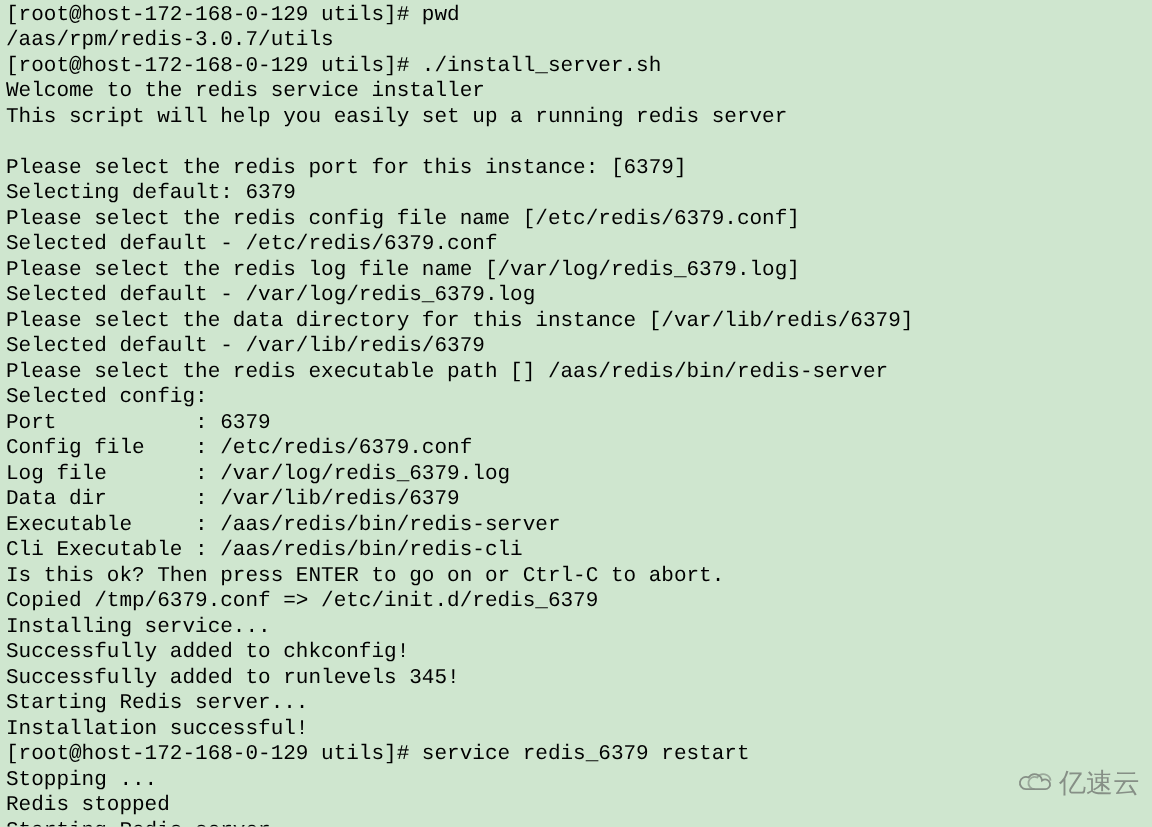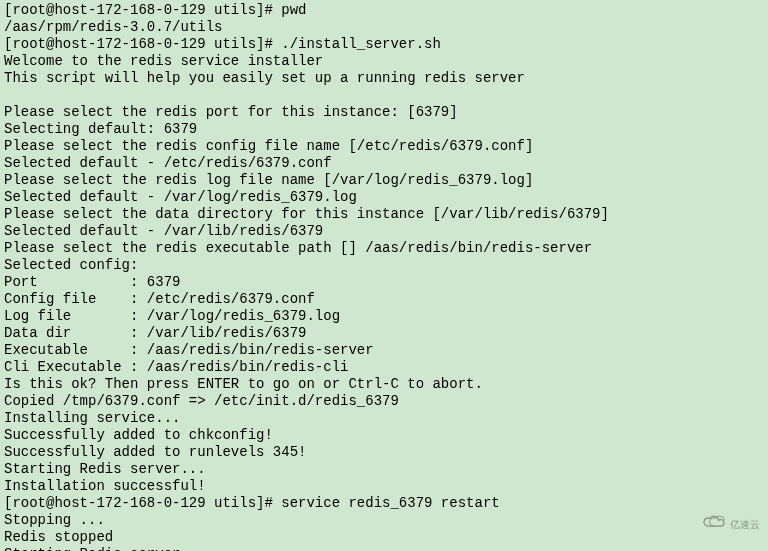--- a/index.html
+++ b/index.html
@@ -23,22 +23,22 @@
     font-size: inherit;
   }
   .watermark {
     position: absolute;
     right: 8px;
     bottom: 16px;
     display: flex;
     align-items: center;
     gap: 4px;
     opacity: 0.6;
-    font-family: Liberation Serif, serif;
-    font-size: 10px;
+    font-family: Liberation Mono, monospace;
+    font-size: 18px;
     color: #565656;
   }
   .watermark svg {
     width: 26px;
     height: 16px;
   }
 </style>
 </head>
 <body>
 

